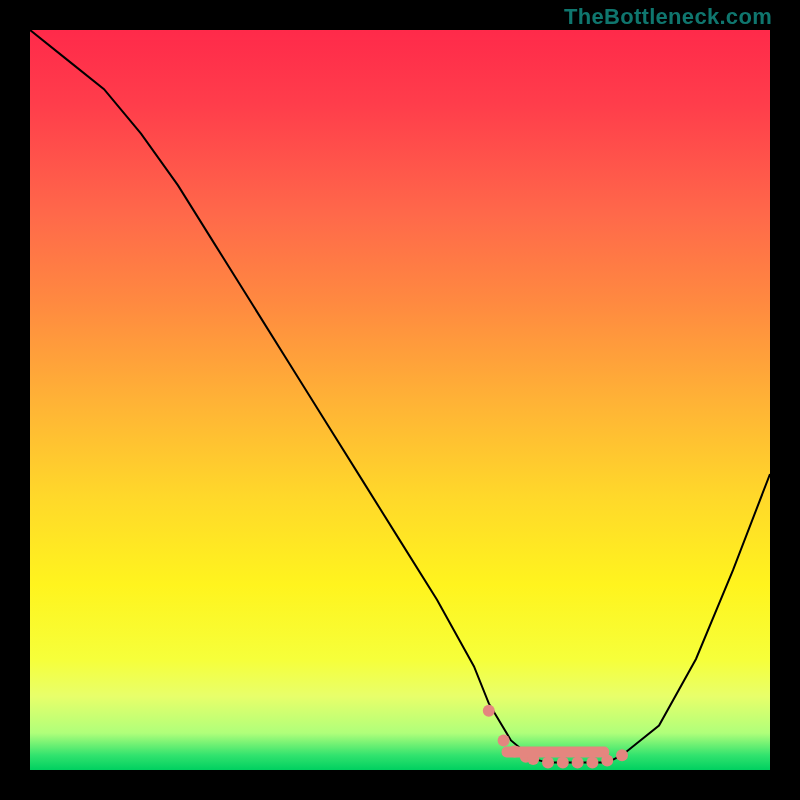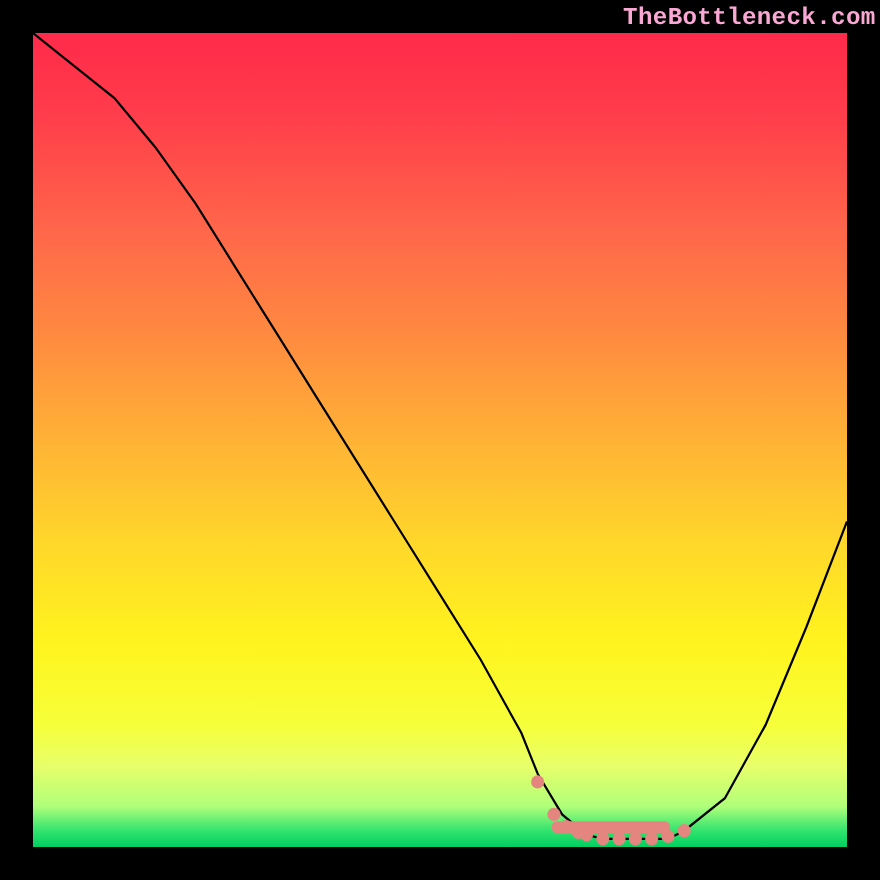--- a/index.html
+++ b/index.html
@@ -6,25 +6,25 @@
   html, body { width: 800px; height: 800px; overflow: hidden; background: #000; }
   .frame {
     position: relative;
     width: 800px;
     height: 800px;
     background: #000;
   }
   .watermark {
     position: absolute;
     top: 4px;
-    right: 4px;
-    font-family: Liberation Mono, monospace;
+    right: 28px;
+    font-family: Liberation Sans, sans-serif;
     font-size: 22px;
     font-weight: 600;
-    color: #f9a8d4;
+    color: #0f766e;
     letter-spacing: 0.3px;
     z-index: 10;
   }
   .plot {
     position: absolute;
     left: 30px;
     top: 30px;
     width: 740px;
     height: 740px;
     overflow: hidden;

